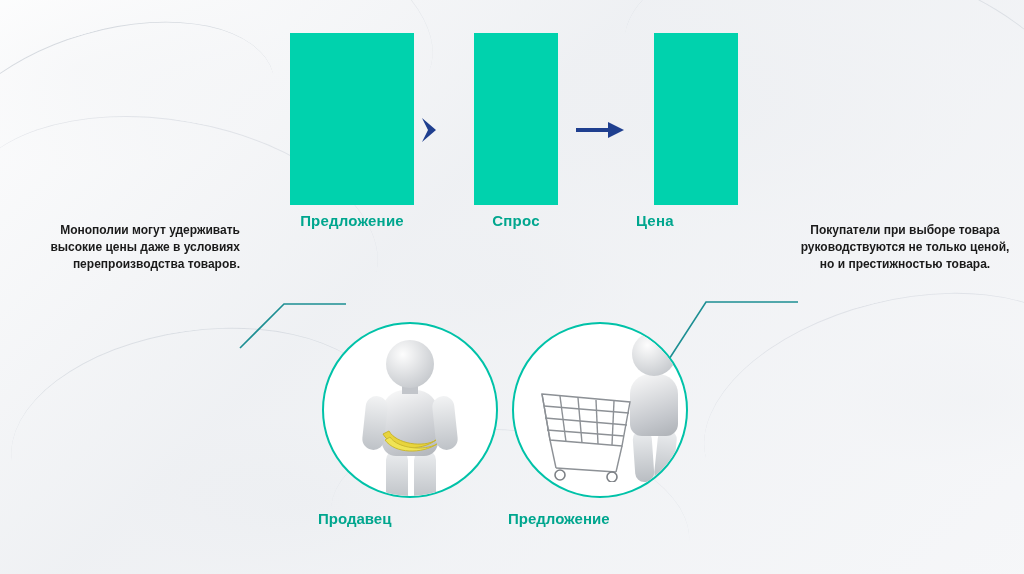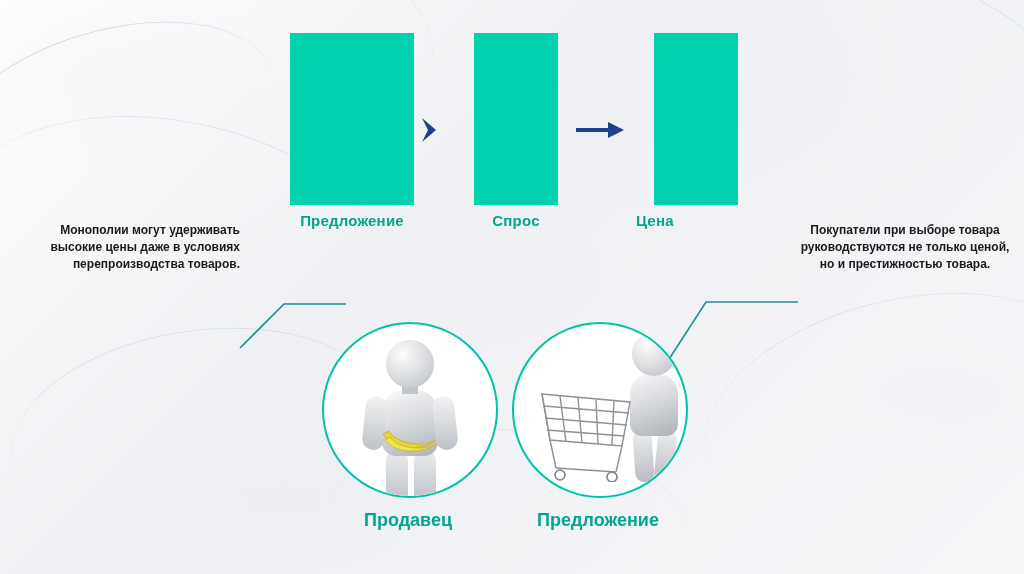--- a/index.html
+++ b/index.html
@@ -86,25 +86,25 @@
     border-radius: 50%;
     background: #ffffff;
     border: 2px solid #00c2a8;
     overflow: hidden;
   }
   .circle-seller { left: 322px; top: 322px; width: 172px; height: 172px; }
   .circle-buyer  { left: 512px; top: 322px; width: 172px; height: 172px; }
 
   .circle-label {
     position: absolute;
-    font-size: 18px;
+    font-size: 15px;
     font-weight: bold;
     color: #00a68e;
     white-space: nowrap;
-    text-align: center;
+    text-align: left;
   }
   .clbl-seller { left: 318px; top: 510px; width: 180px; }
   .clbl-buyer  { left: 508px; top: 510px; width: 180px; }
 
   
   .side-text {
     position: absolute;
     font-size: 12px;
     font-weight: bold;
     color: #1a1a1a;

